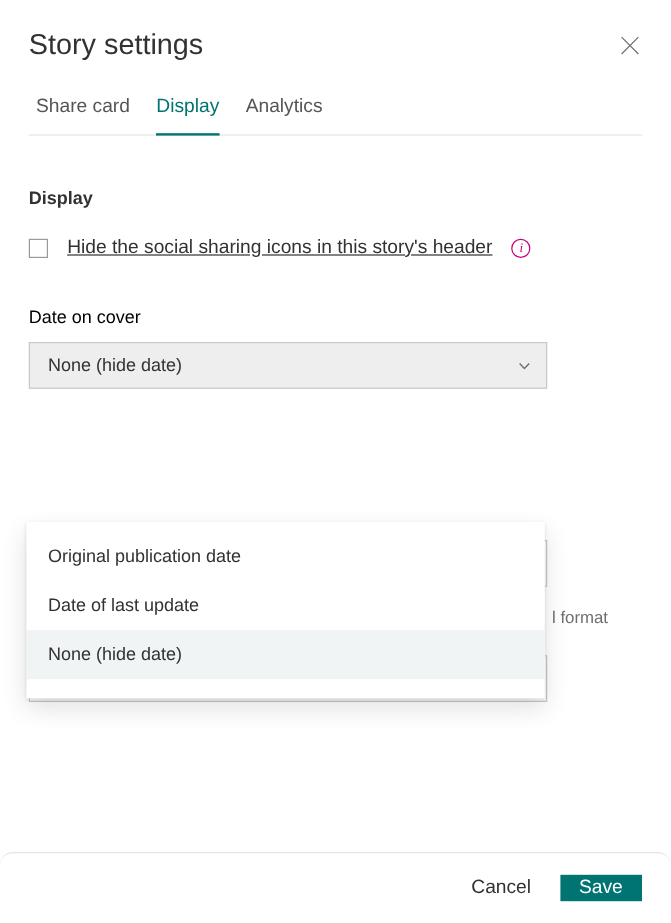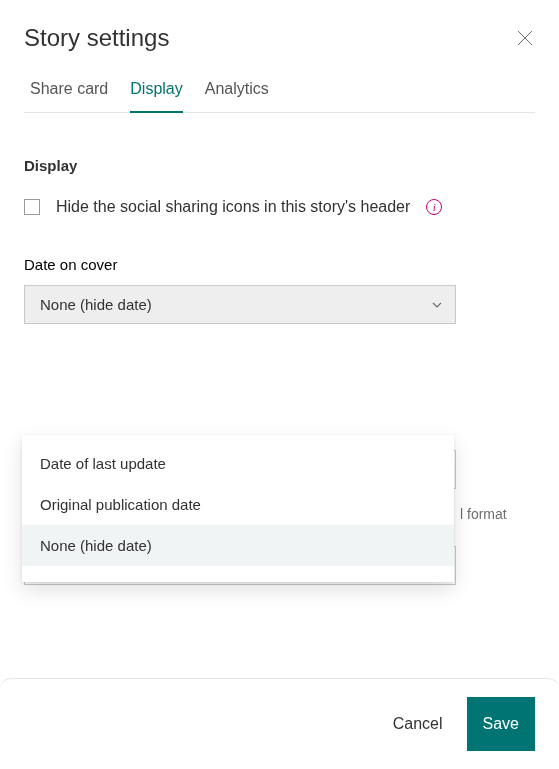--- a/index.html
+++ b/index.html
@@ -9,35 +9,35 @@
   .title { font-size: 24px; font-weight: 400; color: #323232; }
   .close { cursor: pointer; color: #6e6e6e; }
   .tabs { display: flex; gap: 22px; padding: 0 6px; margin: 28px 24px 0 24px; border-bottom: 1px solid #e5e5e5; }
   .tab { font-size: 16px; color: #555; padding-bottom: 14px; cursor: pointer; position: relative; }
   .tab.active { color: #007472; }
   .tab.active::after { content: ""; position: absolute; left: 0; right: 0; bottom: -1px; height: 2px; background: #007472; }
   .body { padding: 44px 24px 24px 24px; flex: 1; position: relative; }
   .section-label { font-size: 15px; font-weight: 600; color: #323232; margin-bottom: 24px; }
   .checkbox-row { display: flex; align-items: center; gap: 16px; margin-bottom: 40px; }
   .checkbox { width: 16px; height: 16px; border: 1px solid #9a9a9a; background: #fff; cursor: pointer; }
-  .checkbox-label { font-size: 16px; color: #323232; }
+  .checkbox-label { font-size: 16px; color: #323232; text-decoration: underline; }
   .info-icon { width: 16px; height: 16px; border-radius: 50%; border: 1px solid #c5007c; display: inline-flex; align-items: center; justify-content: center; color: #c5007c; font-size: 11px; font-style: italic; cursor: pointer; font-family: Georgia, serif; }
   .field-label { font-size: 15px; color: #000000; margin-bottom: 12px; }
   .select { width: 432px; height: 39px; border: 1px solid #c9c9c9; background: #eeeeee; display: flex; align-items: center; justify-content: space-between; padding: 0 12px 0 15px; font-size: 15px; color: #323232; cursor: pointer; margin-bottom: 28px; }
   .select .chev { color: #6e6e6e; }
   .select.plain { background: #fff; }
   .dropdown-popover { position: absolute; left: 22px; top: 322px; width: 432px; background: #fff; box-shadow: 0 8px 20px rgba(0,0,0,0.12), 0 1px 3px rgba(0,0,0,0.1); padding: 8px 0 16px 0; z-index: 10; }
   .dropdown-option { font-size: 15px; padding: 12px 18px; cursor: pointer; color: #323232; }
   .dropdown-option.selected { background: #f0f4f4; }
   .bg-hint { position: absolute; left: 460px; top: 393px; font-size: 14px; color: #6e6e6e; white-space: nowrap; }
   .spacer-block { height: 98px; }
   .footer { border-top: 1px solid #e5e5e5; padding: 18px 24px; display: flex; justify-content: flex-end; align-items: center; gap: 24px; border-radius: 11px; }
   .btn { font-size: 16px; cursor: pointer; border: none; background: none; font-family: inherit; }
   .btn-cancel { color: #323232; }
-  .btn-save { background: #007472; color: #fff; padding: 18px 16px; }
+  .btn-save { background: #007472; color: #fff; padding: 2px 16px; }
   svg { display: block; }
 </style>
 </head>
 <body>
 
 <div class="dialog">
 
   <div class="header">
     <h1 class="title">Story settings</h1>
     <span class="close">
@@ -70,22 +70,22 @@
         <svg width="12" height="12" viewBox="0 0 12 12">
             <path d="M2 4 L6 8 L10 4" stroke="#6e6e6e" stroke-width="1.2" fill="none"></path>
           </svg>
       </span>
     </div>
 
     <div class="spacer-block"></div>
     <div class="bg-hint">l format</div>
 
     <div class="dropdown-popover">
+      <div class="dropdown-option">Original publication date</div>
       <div class="dropdown-option">Date of last update</div>
-      <div class="dropdown-option">Original publication date</div>
       <div class="dropdown-option selected">None (hide date)</div>
     </div>
 
     <div class="select plain">
       <span>English - English</span>
       <span class="chev">
         <svg width="12" height="12" viewBox="0 0 12 12">
             <path d="M2 4 L6 8 L10 4" stroke="#6e6e6e" stroke-width="1.2" fill="none"></path>
           </svg>
       </span>

